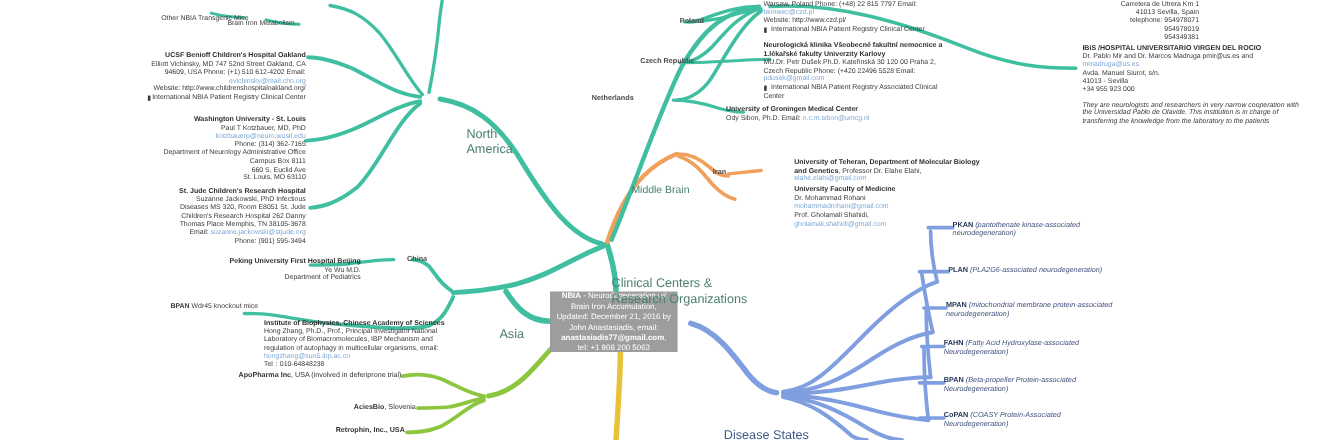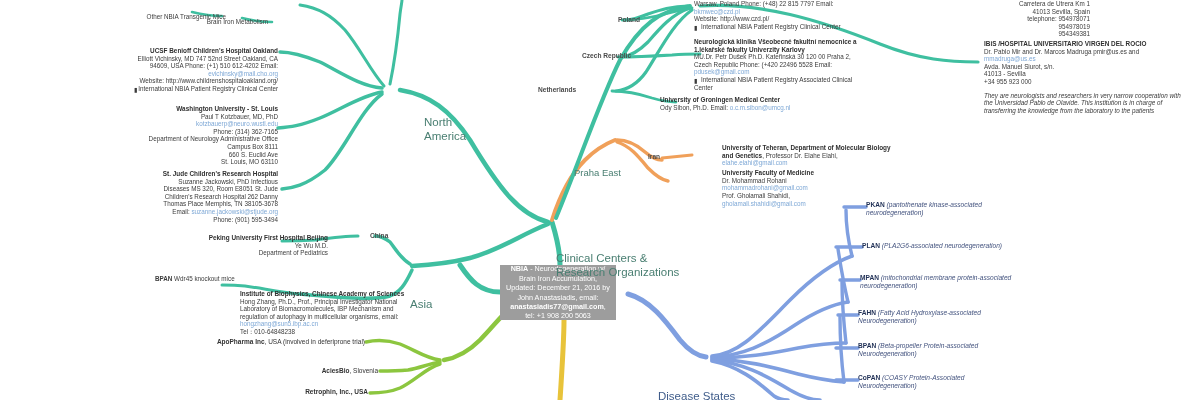--- a/index.html
+++ b/index.html
@@ -116,22 +116,22 @@
 
   <div id="center-node">
     <div>
       <b>NBIA</b><span> - Neurodegeneration w/ Brain Iron Accumulation, Updated: December 21, 2016 by John Anastasiadis, email: </span><b>anastasiadis77@gmail.com</b><span>, tel: +1 908 200 5063</span>
     </div>
   </div>
 
   <div class="bigcat teal" style="left:556px;top:212px;width:130px;">Clinical Centers &amp; Research Organizations</div>
   <div class="bigcat blue" style="left:658px;top:350px;width:110px;">Disease States</div>
   <div class="bigcat teal" style="left:424px;top:76px;width:60px;">North America</div>
-  <div class="bigcat teal" style="left:410px;top:258px;width:50px;">Asia</div>
-  <div class="bigcat teal" style="left:574px;top:126px;width:80px;font-size:9.5px;">Praha East</div>
+  <div class="bigcat teal" style="left:454px;top:258px;width:50px;">Asia</div>
+  <div class="bigcat teal" style="left:574px;top:126px;width:80px;font-size:9.5px;">Middle Brain</div>
 
   <div class="regl" style="left:370px;top:232px;">China</div>
   <div class="regl" style="left:648px;top:153px;">Iran</div>
   <div class="regl" style="left:618px;top:16px;">Poland</div>
   <div class="regl" style="left:582px;top:52px;">Czech Republic</div>
   <div class="regl" style="left:538px;top:86px;">Netherlands</div>
 
   <div class="ctr ra" style="left:56px;top:13px;width:170px;">
     <span>Other NBIA Transgenic Mice</span>
   </div>

